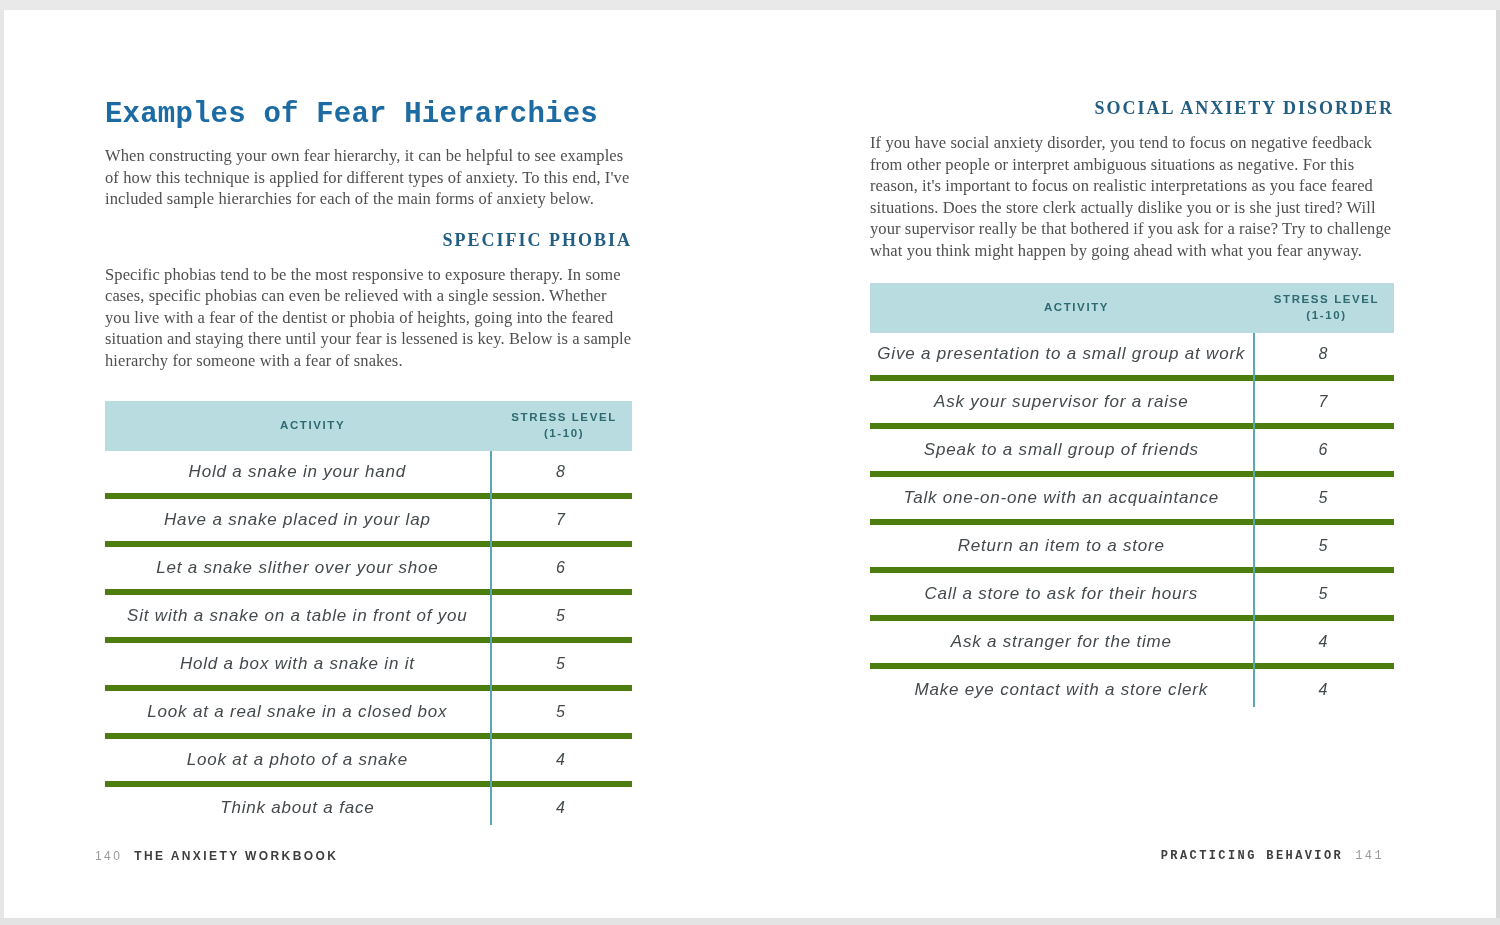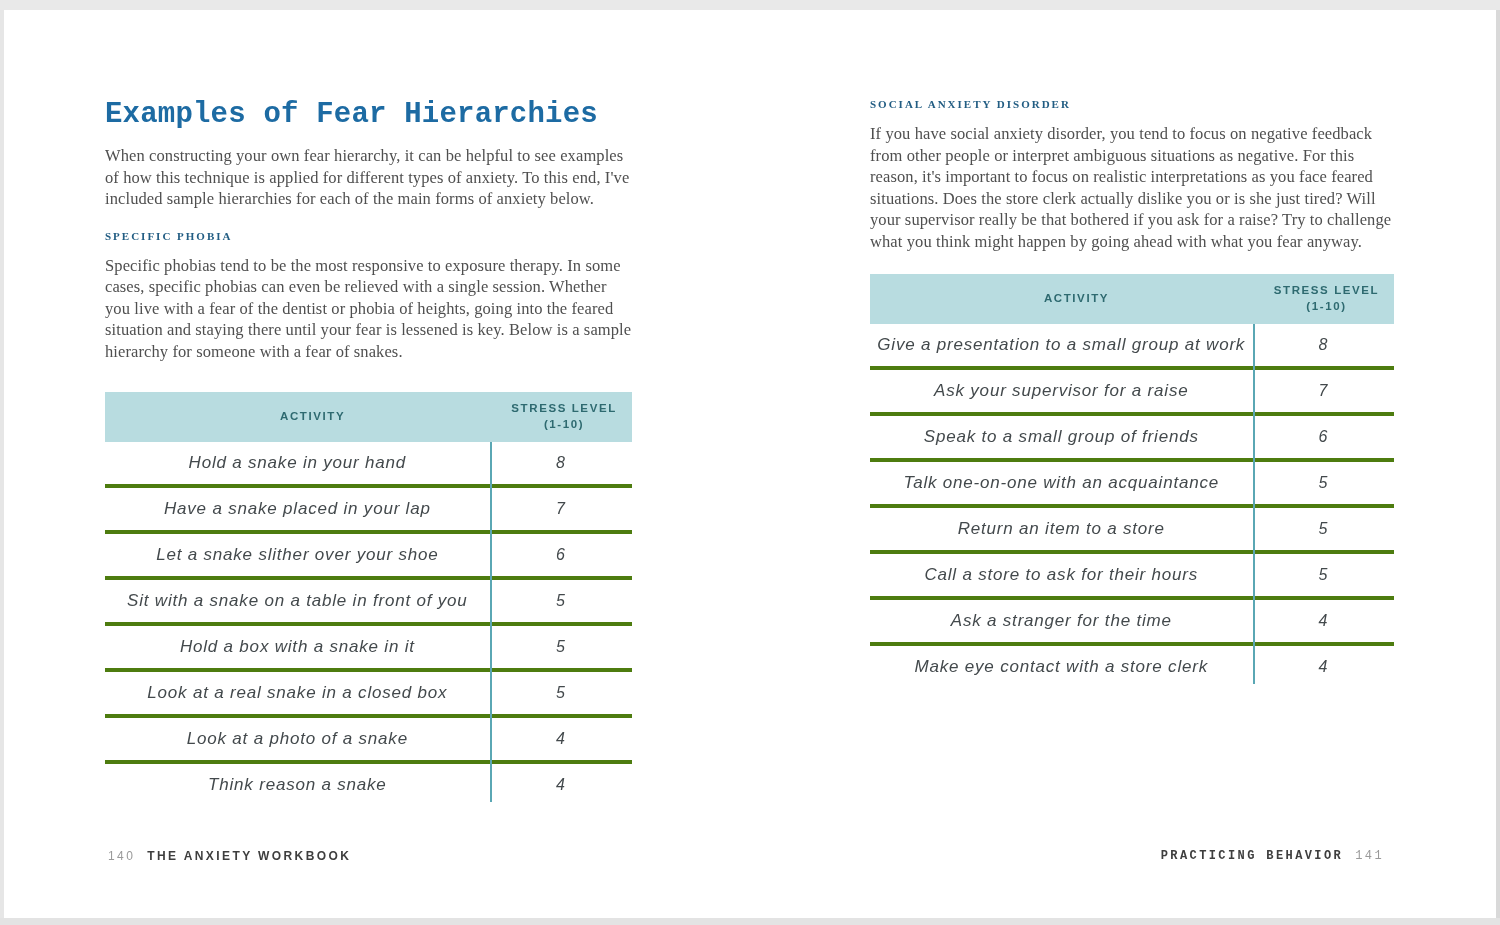--- a/index.html
+++ b/index.html
@@ -32,23 +32,24 @@
     font-weight: 700;
     font-size: 29px;
     line-height: 33px;
     color: #1d6ba3;
     letter-spacing: 0.2px;
   }
   .section-heading {
     margin: 20px 0 0 0;
     font-family: "Liberation Serif", serif;
     font-weight: 700;
-    font-size: 11px;
+    font-size: 18px;
     letter-spacing: 2px;
     color: #225d83;
+    text-align: right;
   }
   .col-right .section-heading { margin-top: 0; }
   .body-par {
     margin: 13px 0 0 0;
     font-size: 16.5px;
     line-height: 21.5px;
     color: #4f4f4f;
     letter-spacing: 0.1px;
   }
 
@@ -77,21 +78,21 @@
   .col-divider {
     position: absolute;
     left: 73%; top: 0; bottom: 4px;
     width: 2px;
     background: #5aa7b4;
   }
   .fh-row {
     display: flex;
     height: 42px;
     align-items: center;
-    border-bottom: 4px solid #4d7c0f;
+    border-bottom: 6px solid #4d7c0f;
   }
   .fh-row:last-child { border-bottom: none; }
   .handwriting {
     font-family: "Liberation Sans", sans-serif;
     font-style: italic;
     font-size: 17px;
     letter-spacing: 0.8px;
     color: #43494c;
   }
   .fh-row .cell-activity { width: 73%; text-align: center; }
@@ -99,21 +100,21 @@
 
   
   .footer {
     position: absolute;
     top: 849px;
     font-family: "Liberation Sans", sans-serif;
     font-size: 12px;
     letter-spacing: 2.4px;
     white-space: nowrap;
   }
-  .footer-left  { left: 108px; }
+  .footer-left  { left: 95px; }
   .footer-right { right: 116px; text-align: left; font-family: Liberation Mono, monospace; }
   .footer .page-num { color: #9a9a9a; }
   .footer .running  { color: #3e3e3e; font-weight: 700; }
   .footer span + span { margin-left: 12px; }
 </style>
 </head>
 <body>
 
 <div class="book-spread">
 
@@ -155,21 +156,21 @@
         </div>
         <div class="fh-row">
           <div class="cell-activity handwriting">Look at a real snake in a closed box</div>
           <div class="cell-stress handwriting">5</div>
         </div>
         <div class="fh-row">
           <div class="cell-activity handwriting">Look at a photo of a snake</div>
           <div class="cell-stress handwriting">4</div>
         </div>
         <div class="fh-row">
-          <div class="cell-activity handwriting">Think reason a snake</div>
+          <div class="cell-activity handwriting">Think about a face</div>
           <div class="cell-stress handwriting">4</div>
         </div>
       </div>
     </div>
   </div>
 
   <div class="col col-right">
     <h2 class="section-heading">SOCIAL ANXIETY DISORDER</h2>
     <p class="body-par">If you have social anxiety disorder, you tend to focus on negative feedback from other people or interpret ambiguous situations as negative. For this reason, it's important to focus on realistic interpretations as you face feared situations. Does the store clerk actually dislike you or is she just tired? Will your supervisor really be that bothered if you ask for a raise? Try to challenge what you think might happen by going ahead with what you fear anyway.</p>
 

